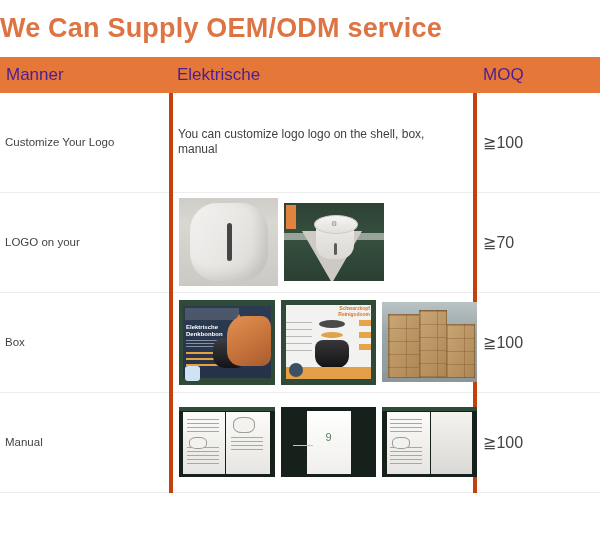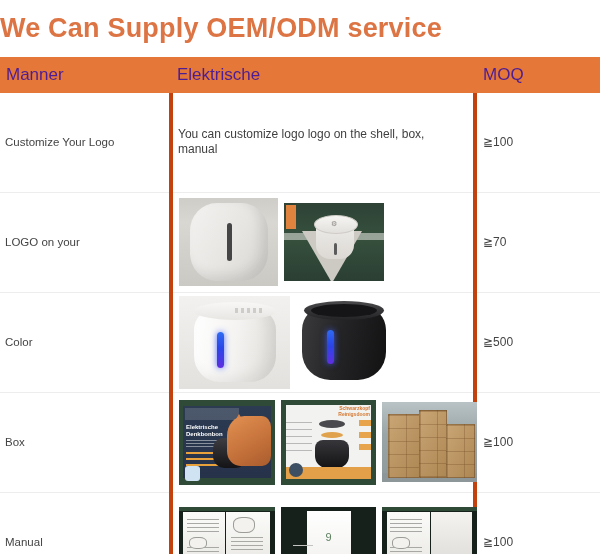--- a/index.html
+++ b/index.html
@@ -72,21 +72,21 @@
     color: #444;
     padding: 0;
   }
   tbody td.cell-manner {
     padding-left: 5px;
     border-left: 0;
   }
   tbody td.cell-moq {
     padding-left: 6px;
     border-right: 0;
-    font-size: 12px;
+    font-size: 16px;
     white-space: nowrap;
   }
   tbody td.cell-desc {
     padding: 0 8px 0 4px;
   }
   .desc-text {
     font-size: 12px;
     line-height: 15px;
     color: #3f3f3f;
     padding-left: 1px;
@@ -466,40 +466,20 @@
               <div class="dev"></div>
               <div class="lid"></div>
               <div class="mark">⚙</div>
               <div class="strip"></div>
             </div>
           </div>
         </td>
         <td class="cell-moq">≧70</td>
       </tr>
 
-      <tr>
-        <td class="cell-manner">Color</td>
-        <td class="cell-desc">
-          <div class="media-row">
-            <div class="photo ph-color-white">
-              <div class="dev"></div>
-              <div class="top"></div>
-              <div class="vent"></div>
-              <div class="led"></div>
-            </div>
-            <div class="photo ph-color-black">
-              <div class="dev"></div>
-              <div class="top"></div>
-              <div class="rim"></div>
-              <div class="led"></div>
-            </div>
-          </div>
-        </td>
-        <td class="cell-moq">≧500</td>
-      </tr>
 
       <tr>
         <td class="cell-manner">Box</td>
         <td class="cell-desc">
           <div class="media-row">
             <div class="photo ph-box-cat">
               <div class="face"></div>
               <div class="hdr"></div>
               <div class="ttl">Elektrische Denkbonbon</div>
               <div class="sub"></div>

